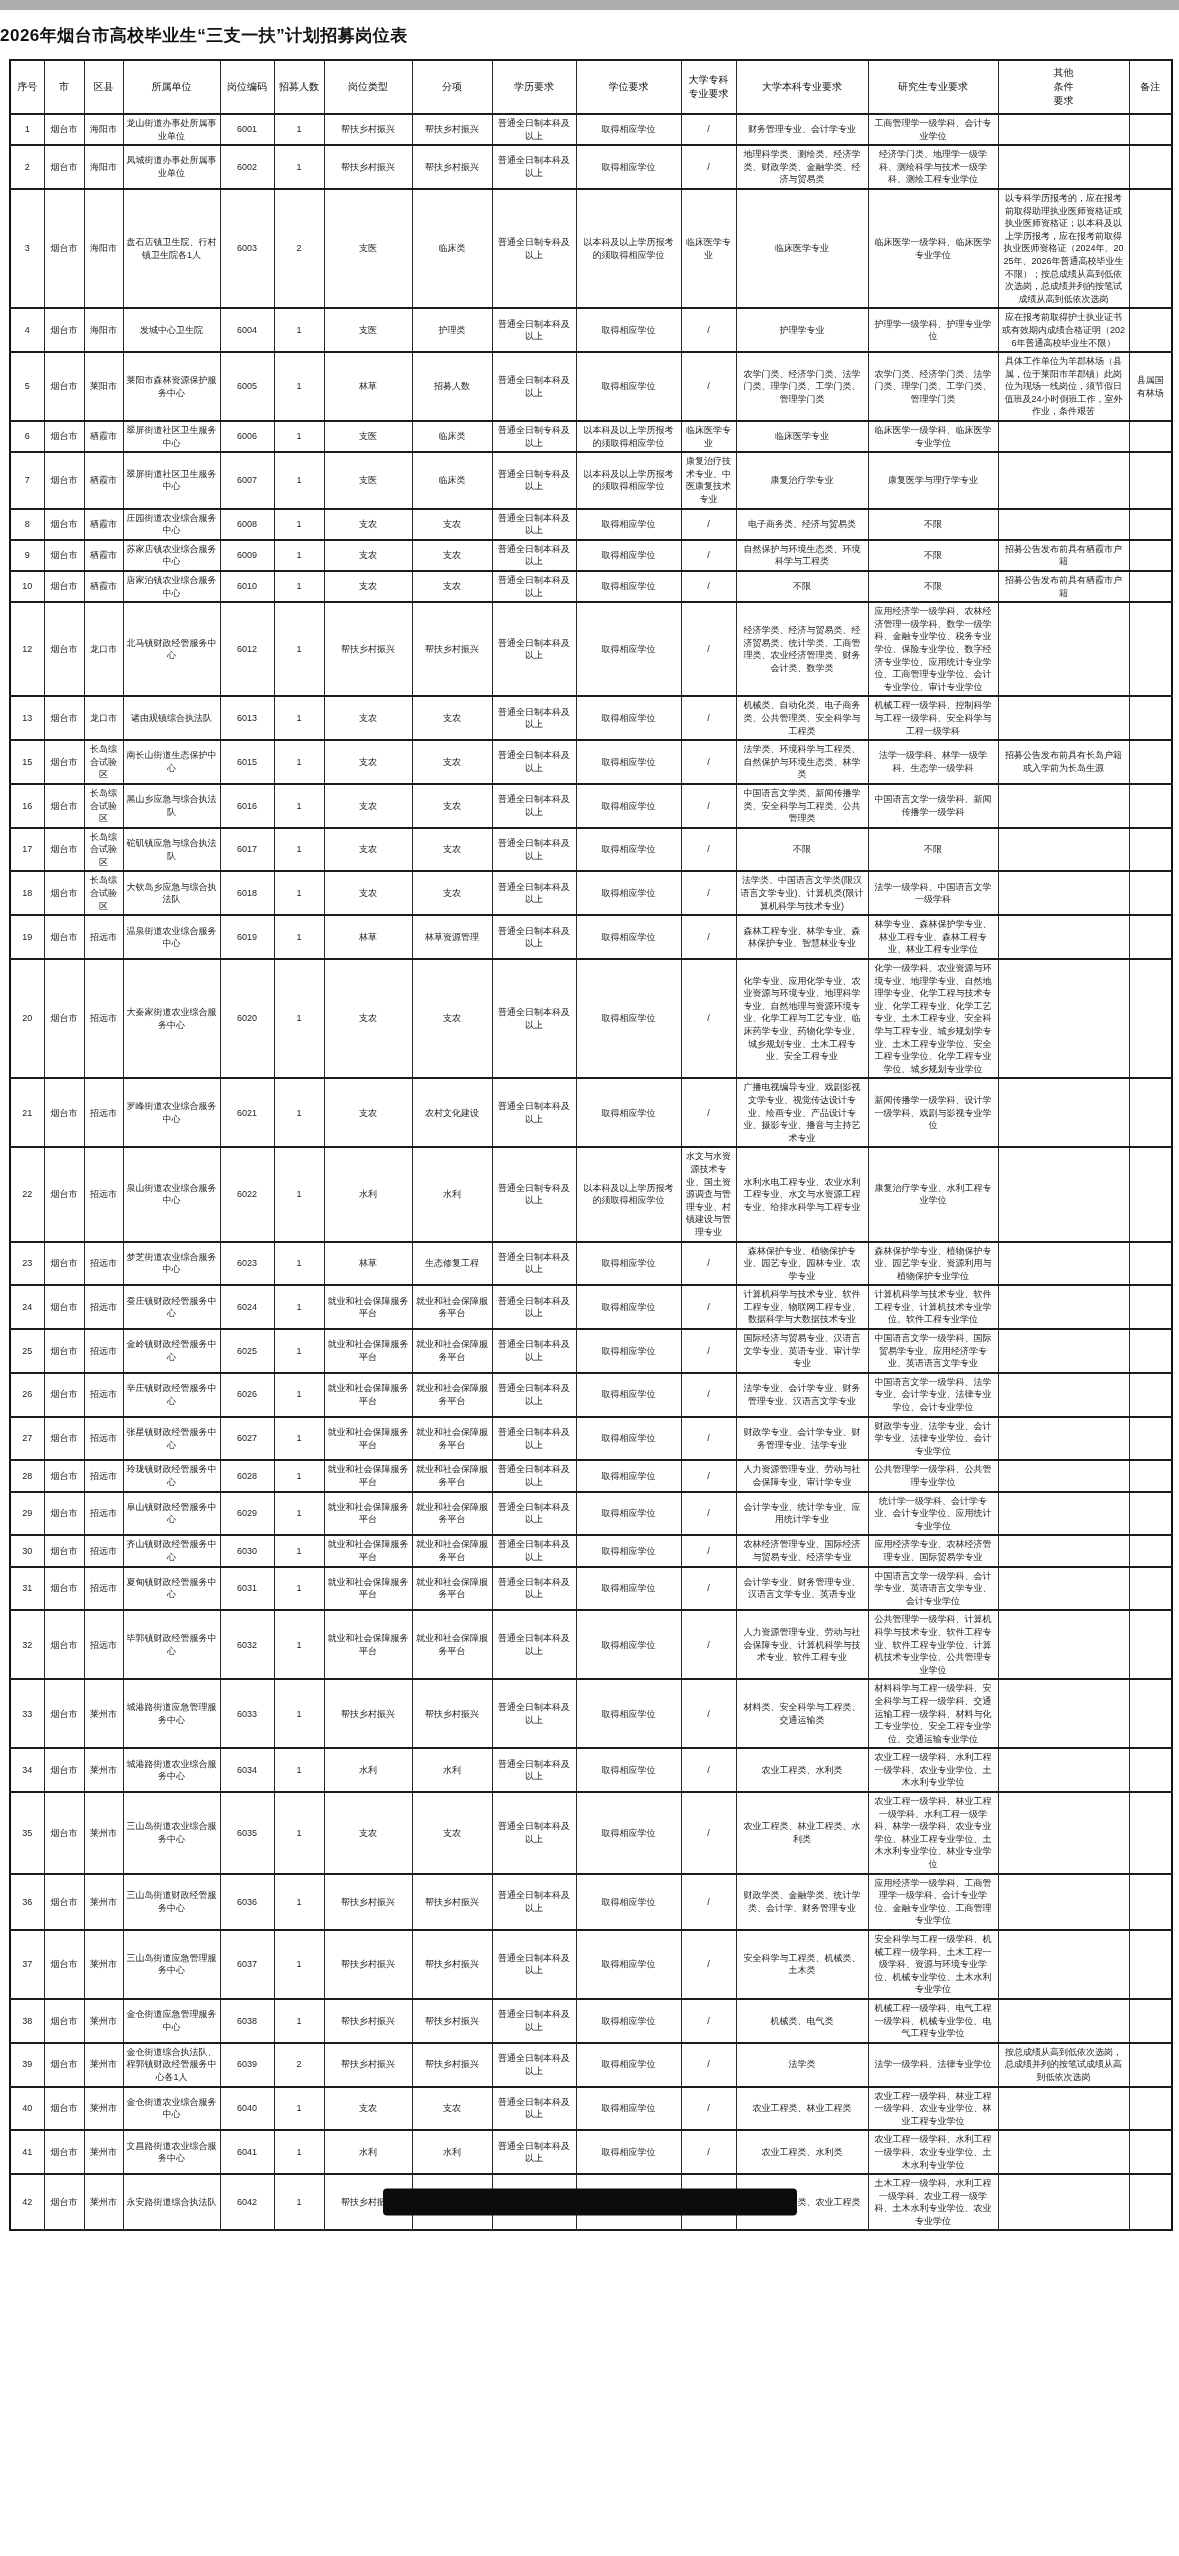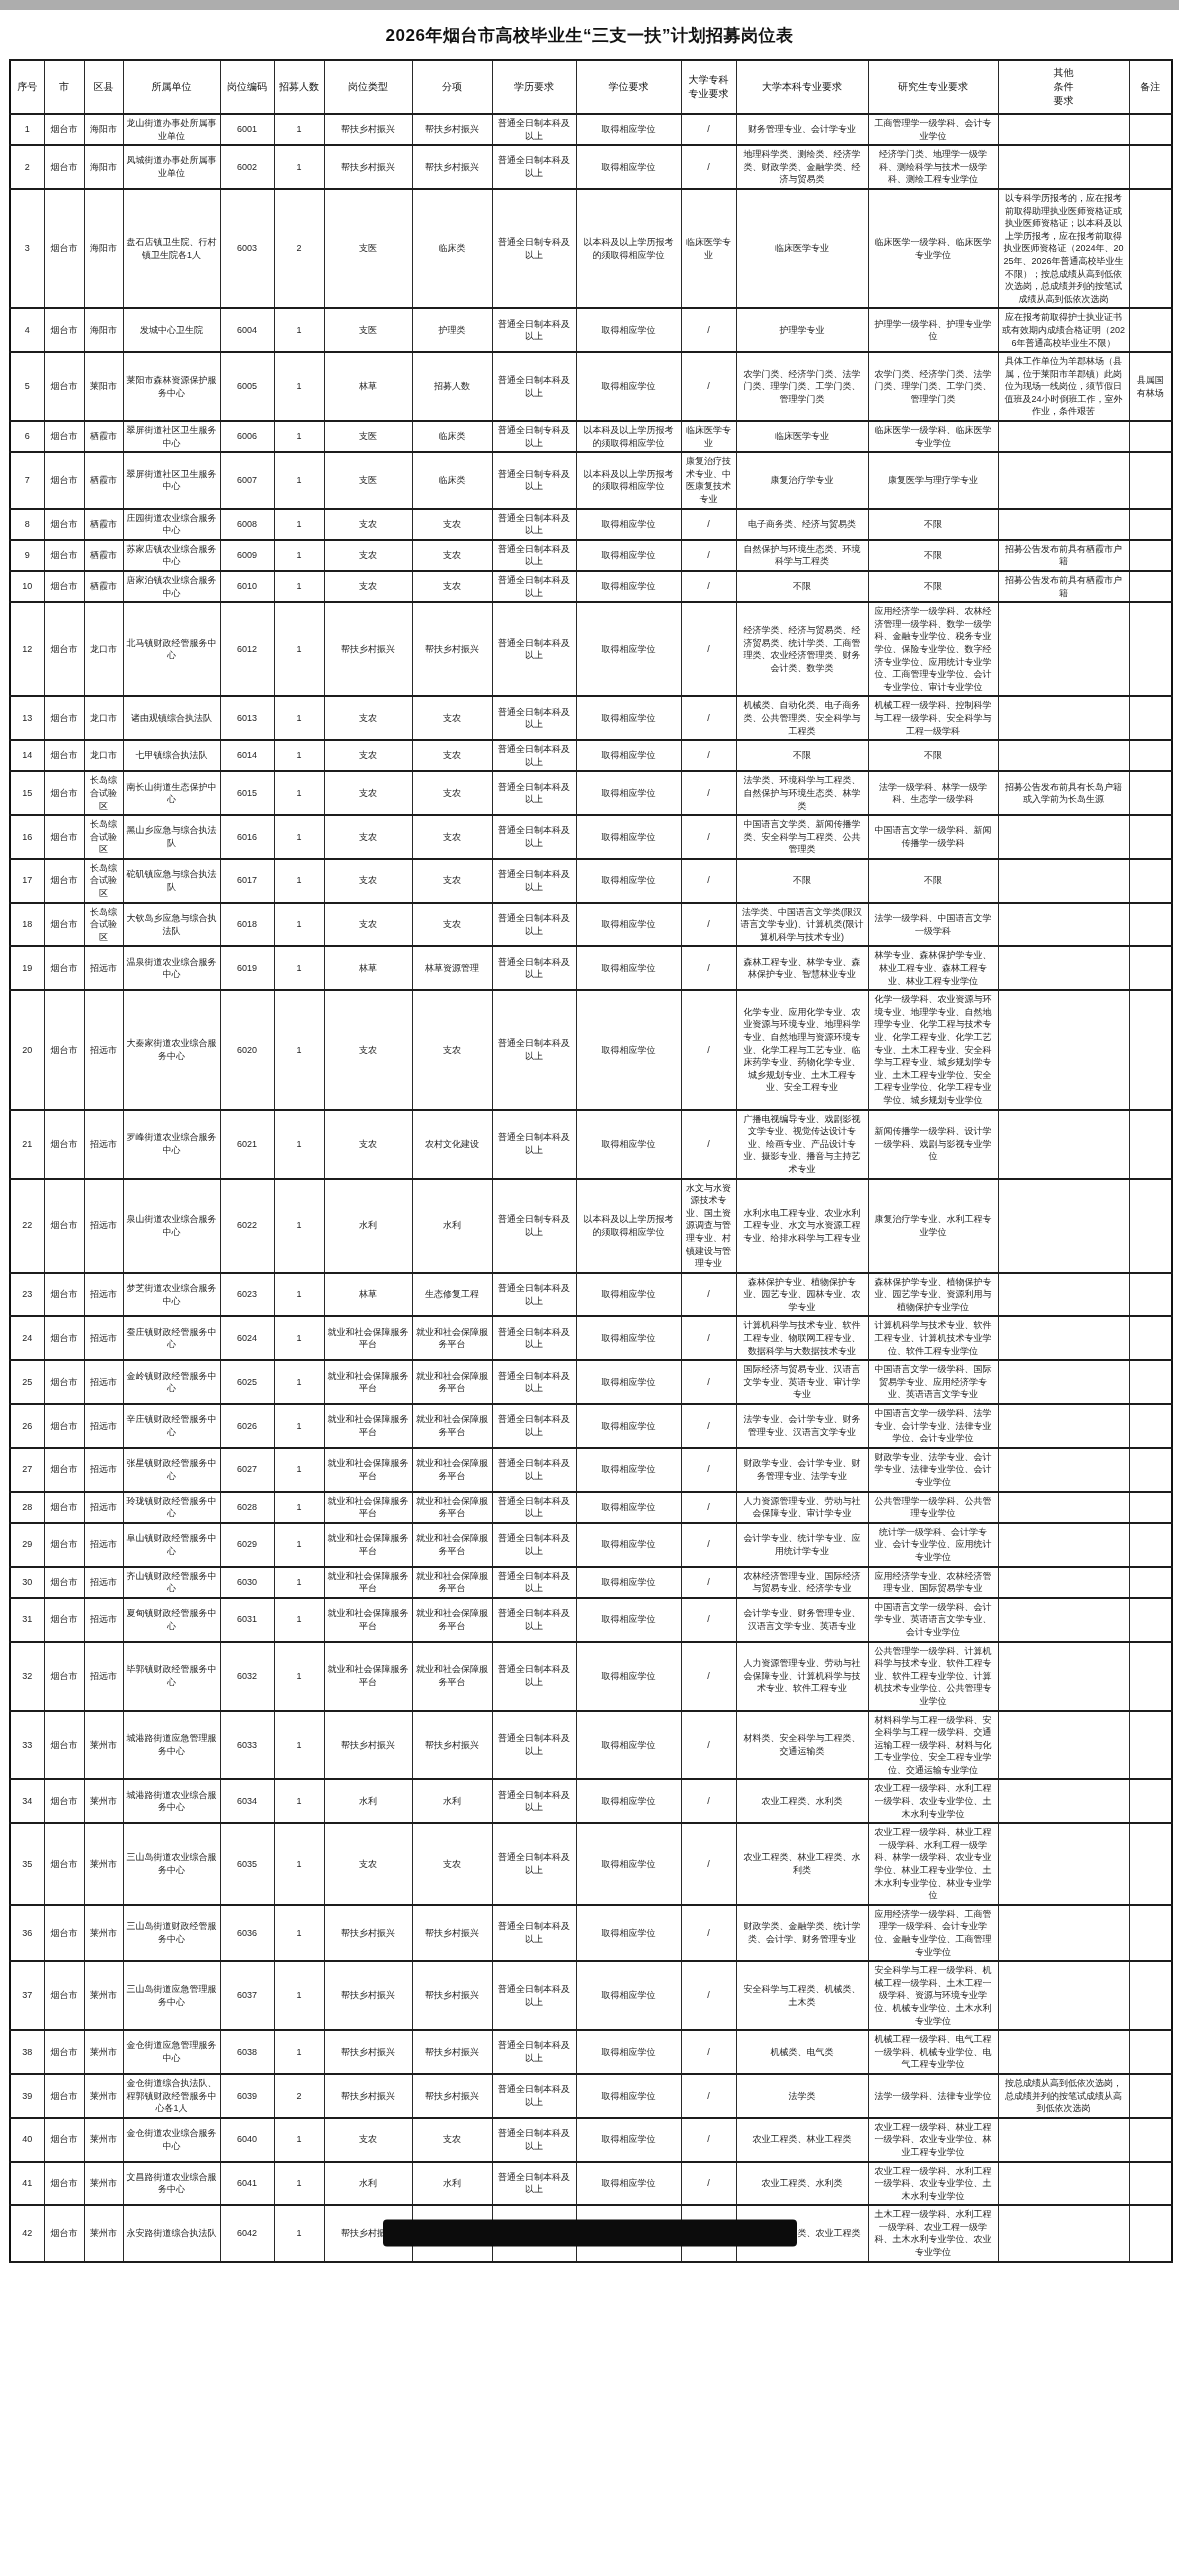--- a/index.html
+++ b/index.html
@@ -3,21 +3,21 @@
 <meta charset="utf-8">
 <style>
   html,body{margin:0;padding:0;background:#ffffff;}
   body{
     width:1179px;
     font-family:"Liberation Sans","DejaVu Sans",sans-serif;
     color:#1a1a1a;
   }
   .top-band{height:10px;background:#adadad;width:100%;}
   .title{
-    text-align:center;
+    text-align:left;
     font-size:17px;
     font-weight:bold;
     color:#111;
     padding:14px 0 12px 0;
     letter-spacing:.5px;
   }
   .table-wrap{padding:0 8px 4px 9px;}
   table.positions{
     border-collapse:collapse;
     table-layout:fixed;
@@ -305,37 +305,20 @@
           <td>支农</td>
           <td>普通全日制本科及以上</td>
           <td>取得相应学位</td>
           <td>/</td>
           <td>机械类、自动化类、电子商务类、公共管理类、安全科学与工程类</td>
           <td>机械工程一级学科、控制科学与工程一级学科、安全科学与工程一级学科</td>
           <td></td>
           <td></td>
         </tr>
         <tr>
-          <td>14</td>
-          <td>烟台市</td>
-          <td>龙口市</td>
-          <td>七甲镇综合执法队</td>
-          <td>6014</td>
-          <td>1</td>
-          <td>支农</td>
-          <td>支农</td>
-          <td>普通全日制本科及以上</td>
-          <td>取得相应学位</td>
-          <td>/</td>
-          <td>不限</td>
-          <td>不限</td>
-          <td></td>
-          <td></td>
-        </tr>
-        <tr>
           <td>15</td>
           <td>烟台市</td>
           <td>长岛综合试验区</td>
           <td>南长山街道生态保护中心</td>
           <td>6015</td>
           <td>1</td>
           <td>支农</td>
           <td>支农</td>
           <td>普通全日制本科及以上</td>
           <td>取得相应学位</td>

